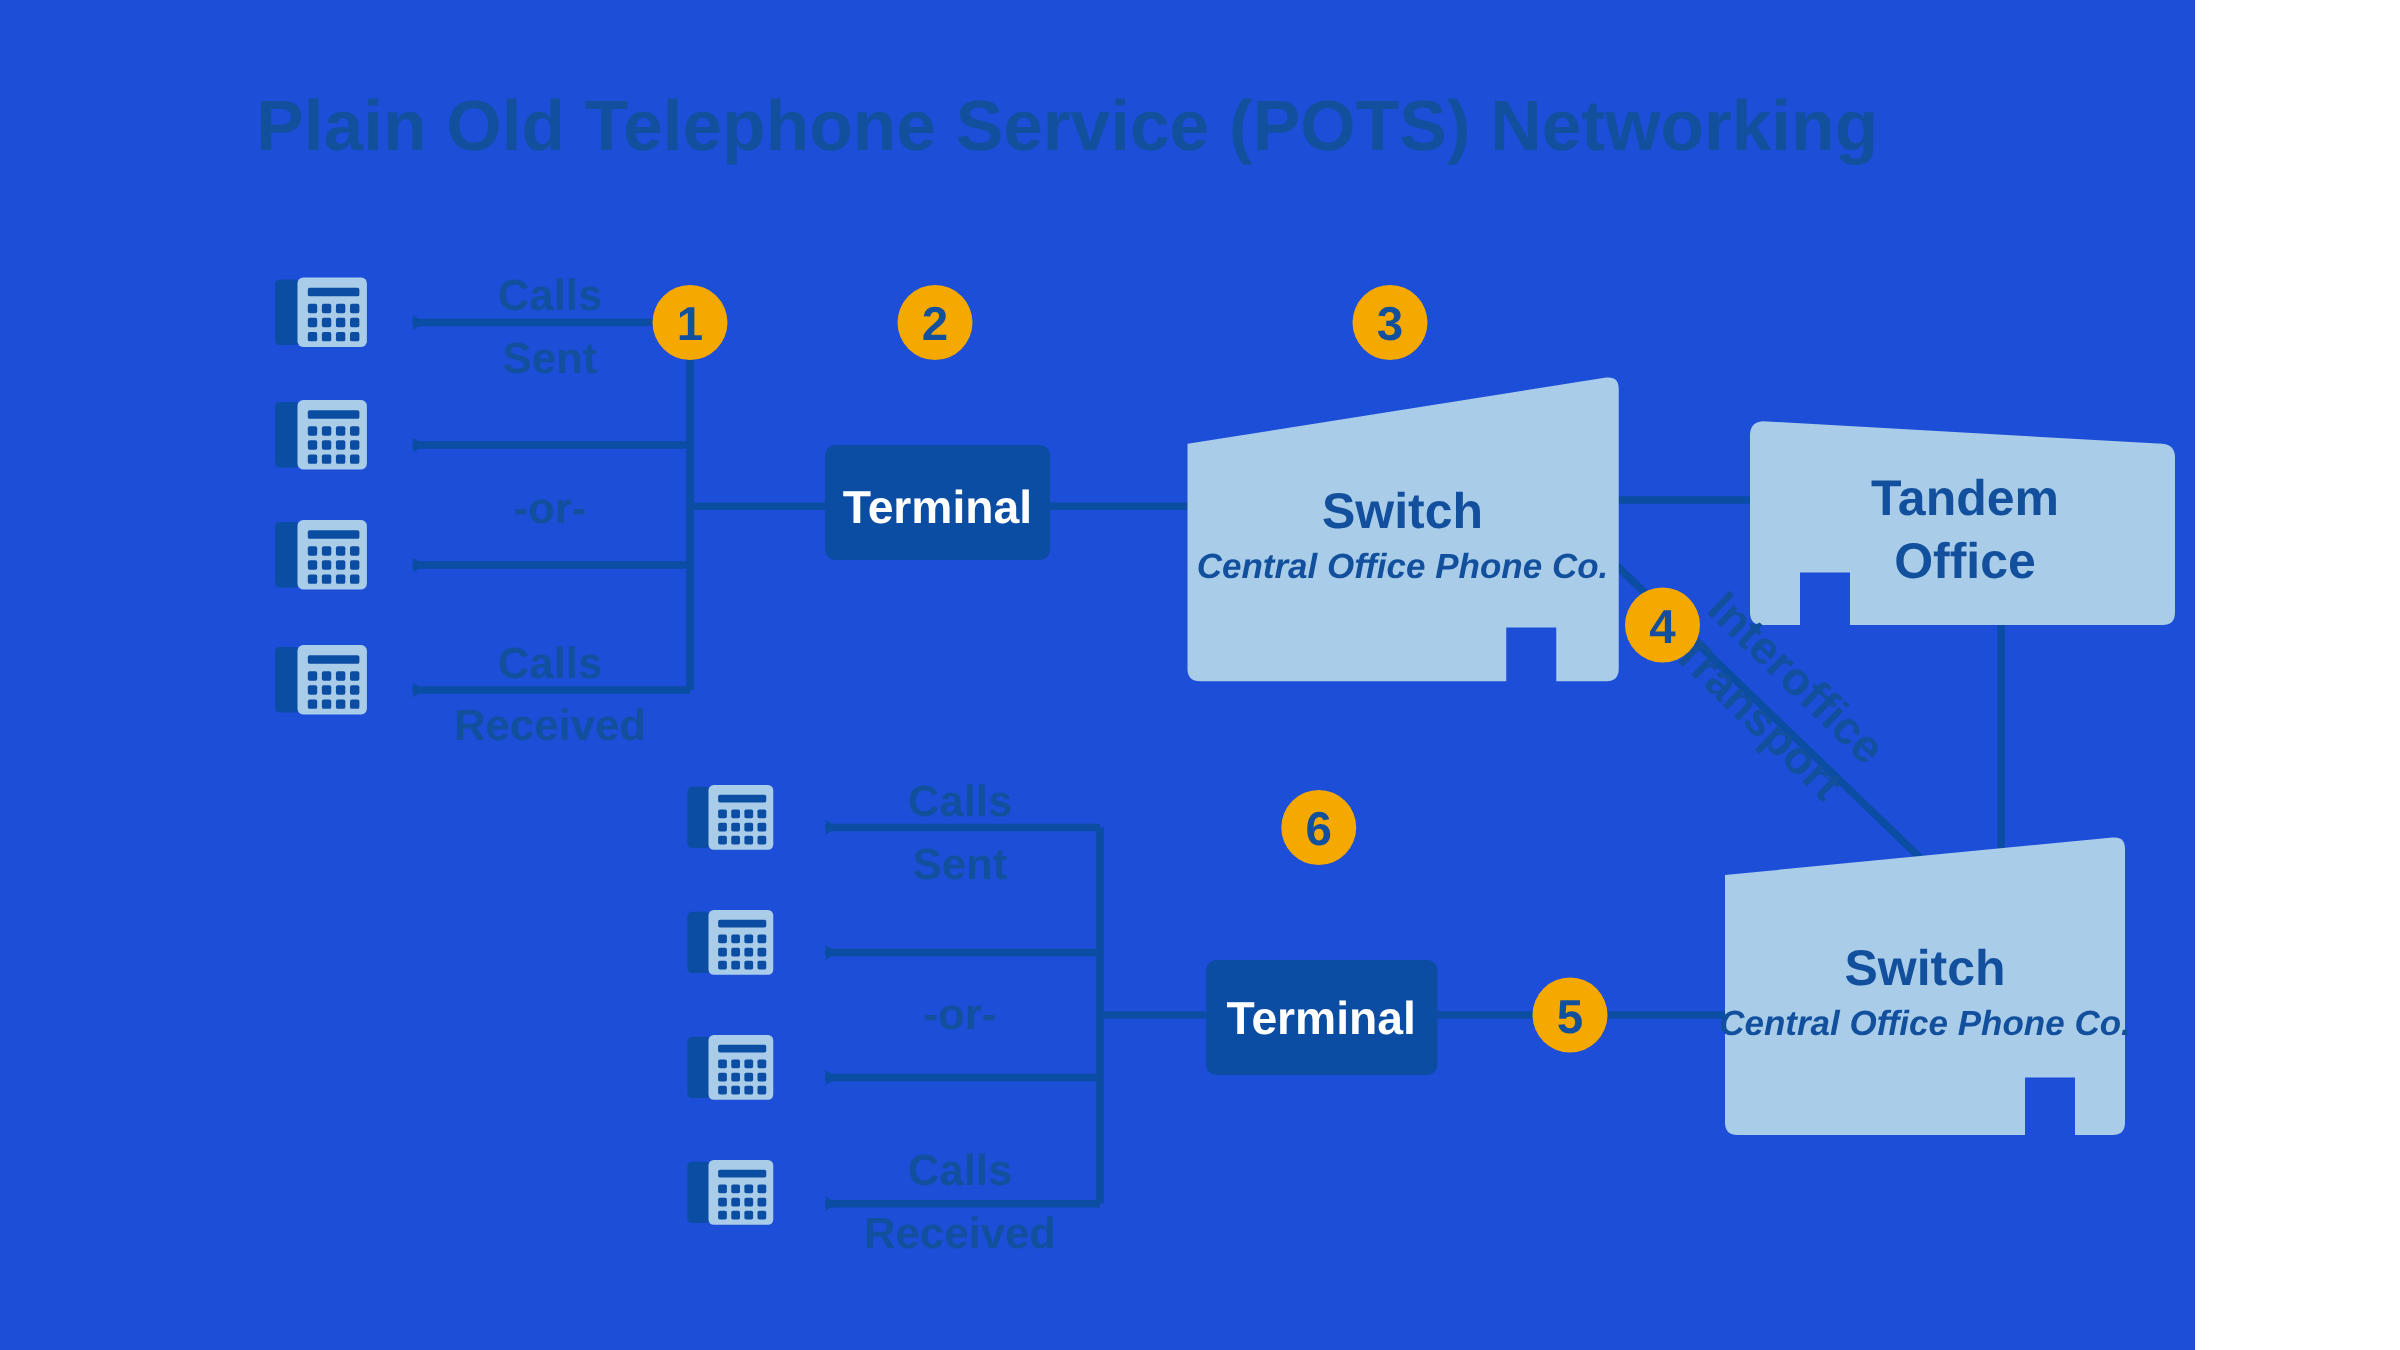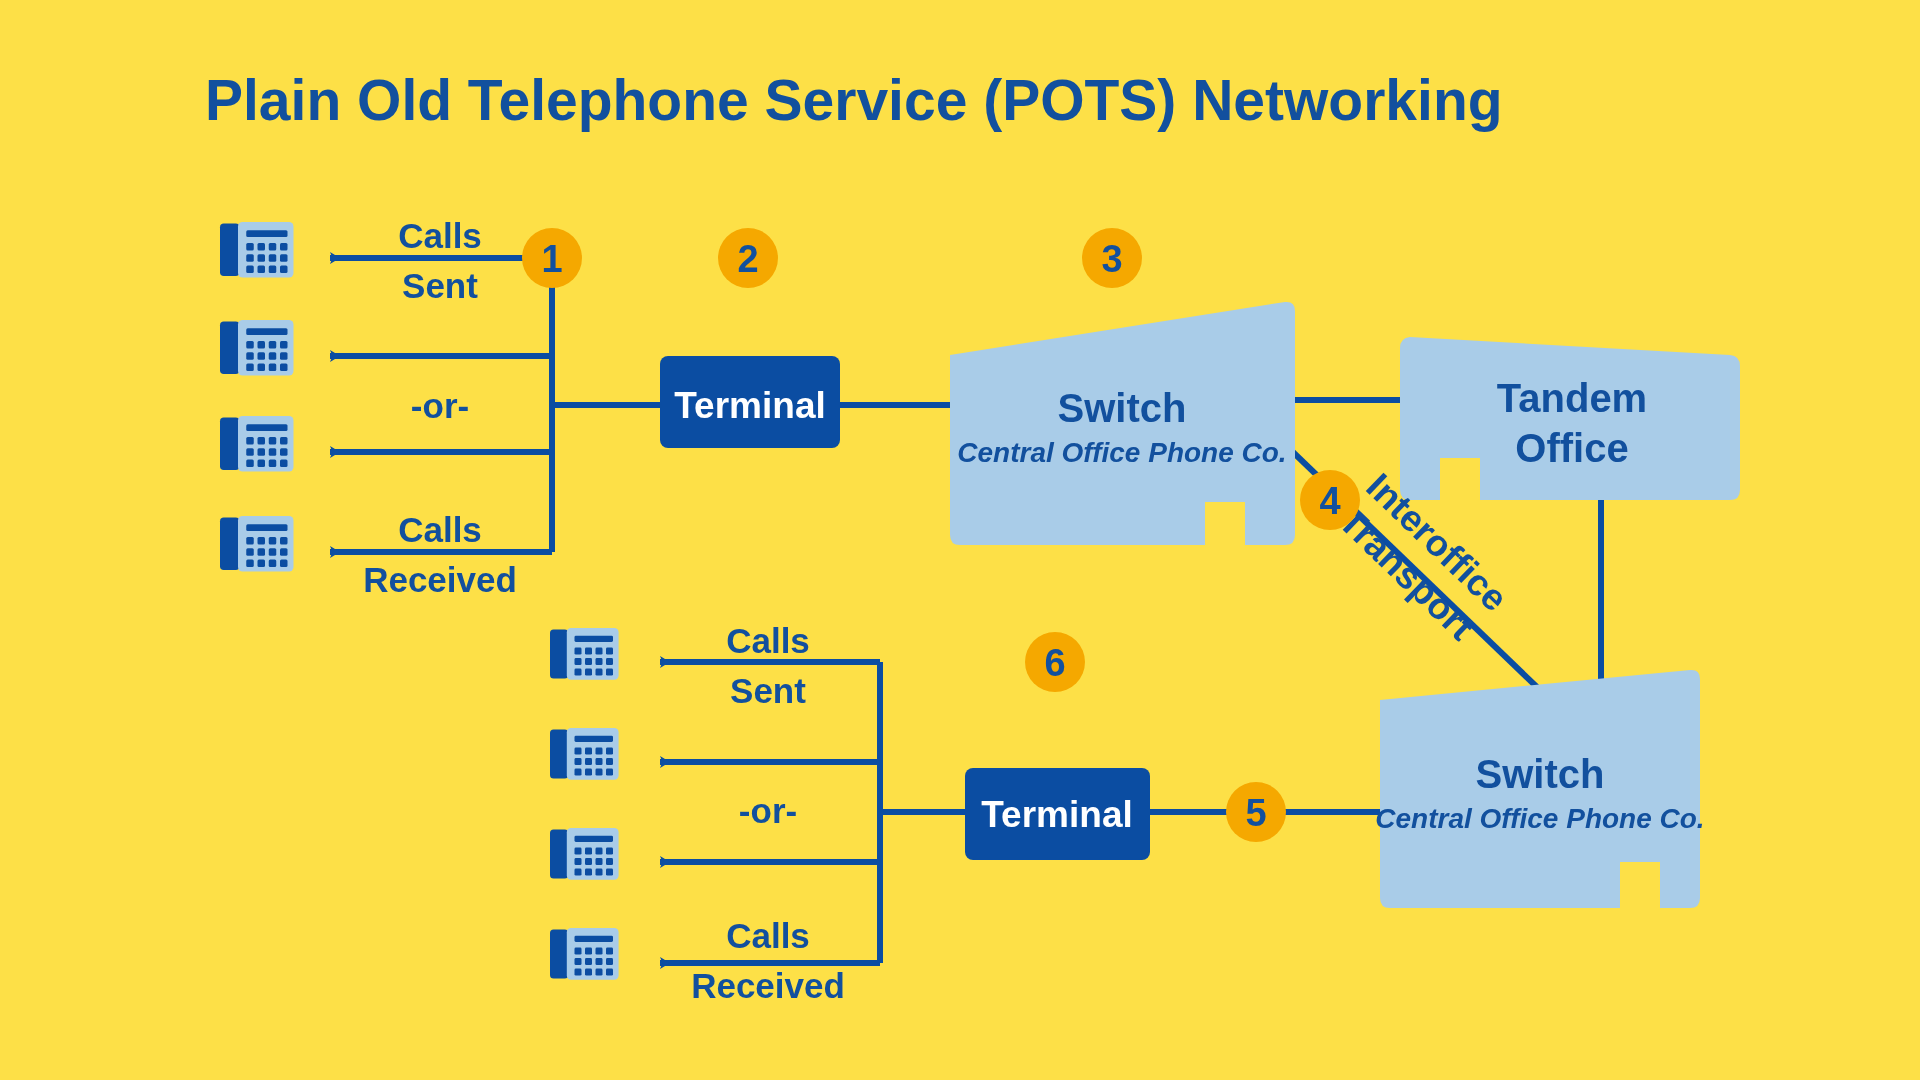--- a/index.html
+++ b/index.html
@@ -8,23 +8,23 @@
     background: #ffffff;
   }
   body {
     width: 1920px;
     height: 1080px;
     font-family: "Liberation Sans", sans-serif;
     overflow: hidden;
   }
   #stage {
     position: relative;
-    width: 1920px;
+    width: 1756px;
     height: 1080px;
-    background: #fde047;
+    background: #1d4ed8;
   }
   #diagram-svg {
     position: absolute;
     left: 0;
     top: 0;
     width: 1920px;
     height: 1080px;
   }
   .ttl {
     font-family: "Liberation Sans", sans-serif;

